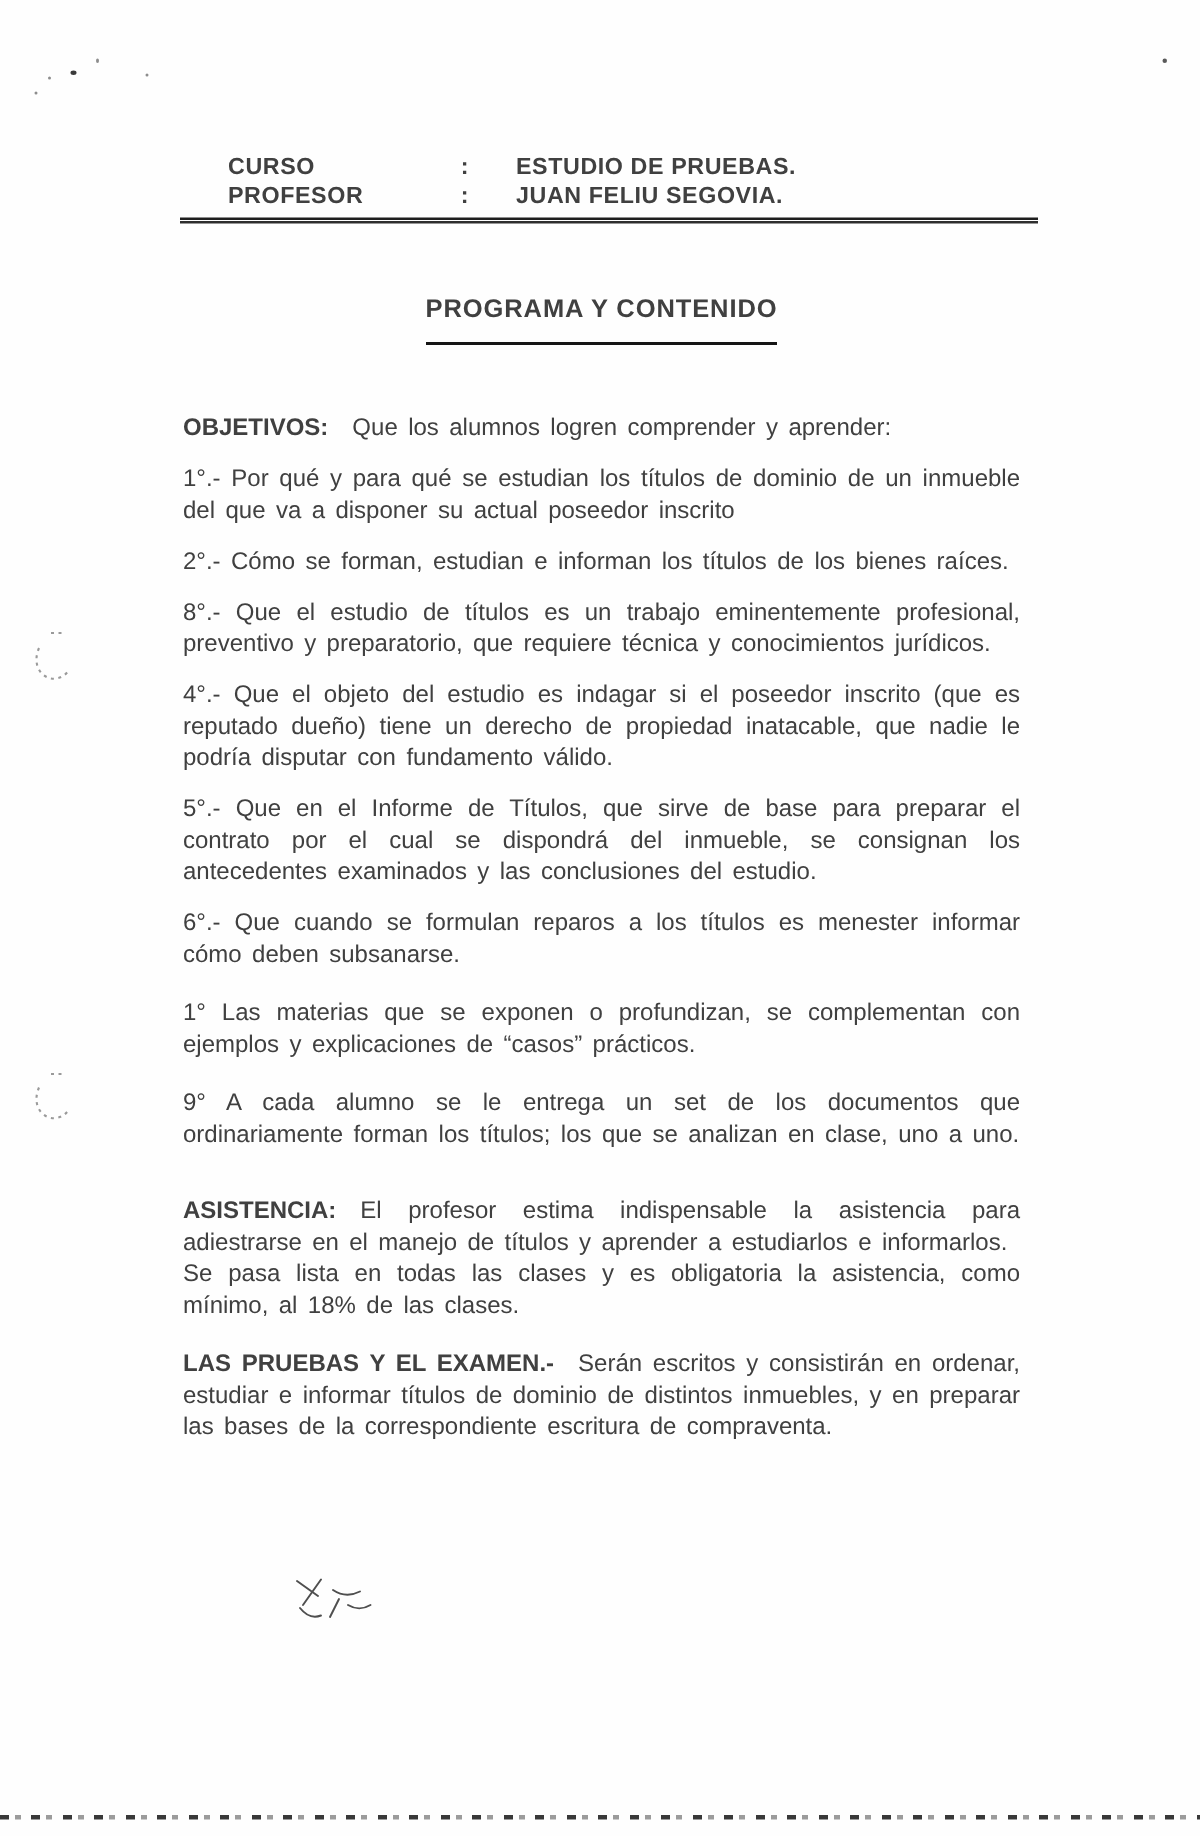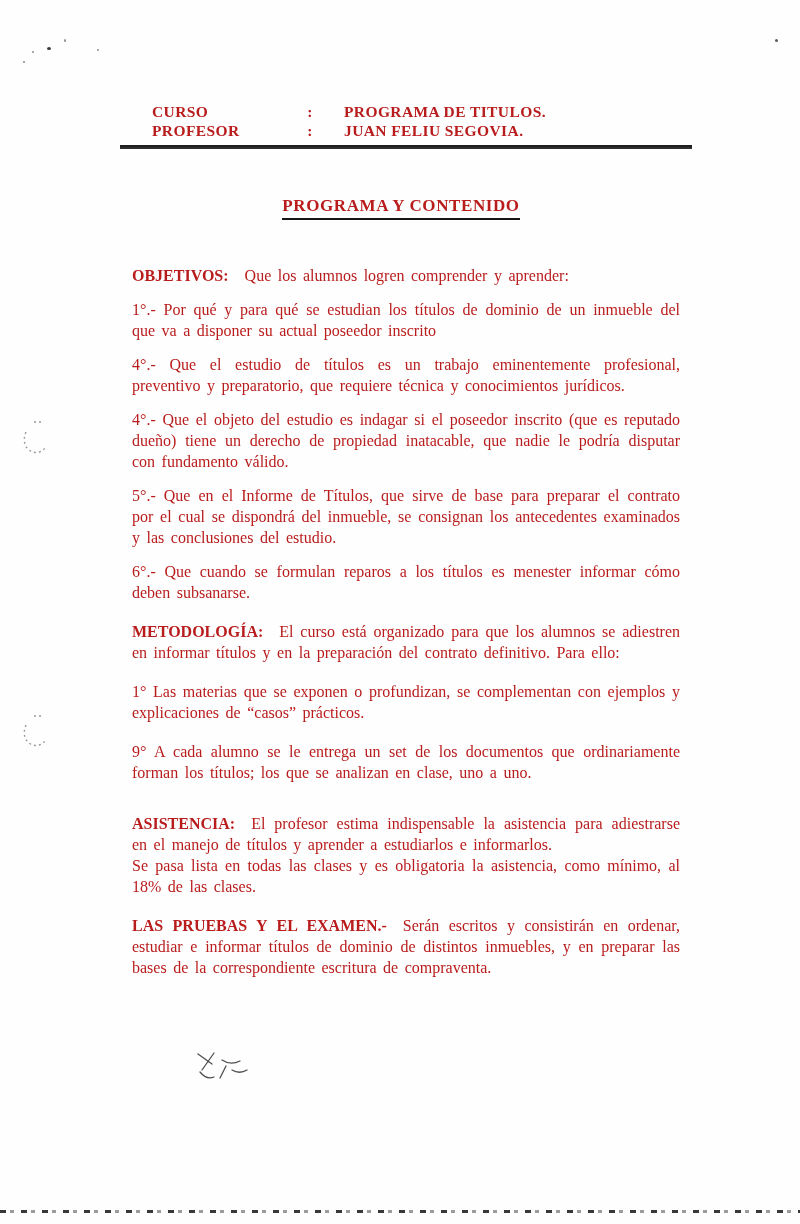--- a/index.html
+++ b/index.html
@@ -1,22 +1,22 @@
 <!DOCTYPE html>
 <html><head>
 <meta charset="utf-8">
 <style>
   html,body { margin:0; padding:0; }
   .page {
     position: relative;
     width: 800px;
     height: 1224px;
     background: #fefefe;
-    font-family: Liberation Serif, serif;
-    color: #b91c1c;
+    font-family: Liberation Sans, sans-serif;
+    color: #404040;
     overflow: hidden;
   }
   .content {
     position: absolute;
     left: 122px;
     top: 0;
     width: 558px;
   }
   
   .doc-header { padding-top: 102px; padding-left: 30px; }
@@ -32,25 +32,25 @@
     background: linear-gradient(#1e1e1e 0 1.6px, #ffffff 1.6px 2.2px, #2e2e2e 2.2px 4px);
   }
   
   .title-wrap { text-align: center; margin-top: 47px; }
   .page-title {
     display: inline-block;
     font-weight: bold;
     font-size: 17px;
     letter-spacing: .6px;
     border-bottom: 2.5px solid #151515;
-    padding-bottom: 2px;
+    padding-bottom: 12px;
   }
   
   .para {
-    margin: 13px 0 0 10px;
+    margin: 13px 0 0 0;
     font-size: 16px;
     line-height: 21px;
     text-align: justify;
     word-spacing: 2.5px;
   }
   .para.first-body { margin-top: 45px; }
   .para.big-gap    { margin-top: 30px; }
   .para.no-gap     { margin-top: 0; }
   .para.mid-gap    { margin-top: 18px; }
   .lead { font-weight: bold; }
@@ -92,48 +92,48 @@
   <svg class="mark" style="left:192px; top:1048px;" width="66" height="40" viewBox="0 0 66 40">
     <path d="M6 6 L20 16 M22 5 L10 22 M8 24 c4 5 9 7 14 5 M30 12 c6 4 12 4 18 1 M34 18 L28 30 M40 22 c5 3 10 3 15 0" fill="none" stroke="#4f4f4f" stroke-width="1.3" stroke-linecap="round"></path>
   </svg>
 
   <div class="content">
 
     <div class="doc-header">
       <div class="hrow">
         <span class="hlabel">CURSO</span>
         <span class="hsep">:</span>
-        <span class="hvalue">PROGRAMA DE TITULOS.</span>
+        <span class="hvalue">ESTUDIO DE PRUEBAS.</span>
       </div>
       <div class="hrow">
         <span class="hlabel">PROFESOR</span>
         <span class="hsep">:</span>
         <span class="hvalue">JUAN FELIU SEGOVIA.</span>
       </div>
     </div>
     <div class="header-rule"></div>
 
     <div class="title-wrap">
       <span class="page-title">PROGRAMA Y CONTENIDO</span>
     </div>
 
     <p class="para first-body"><span class="lead">OBJETIVOS:</span><span>Que los alumnos logren comprender y aprender:</span></p>
 
     <p class="para"><span class="lead"></span><span>1°.- Por qué y para qué se estudian los títulos de dominio de un inmueble del que va a disponer su actual poseedor inscrito</span></p>
 
+    <p class="para"><span class="lead"></span><span>2°.- Cómo se forman, estudian e informan los títulos de los bienes raíces.</span></p>
 
-    <p class="para"><span class="lead"></span><span>4°.- Que el estudio de títulos es un trabajo eminentemente profesional, preventivo y preparatorio, que requiere técnica y conocimientos jurídicos.</span></p>
+    <p class="para"><span class="lead"></span><span>8°.- Que el estudio de títulos es un trabajo eminentemente profesional, preventivo y preparatorio, que requiere técnica y conocimientos jurídicos.</span></p>
 
     <p class="para"><span class="lead"></span><span>4°.- Que el objeto del estudio es indagar si el poseedor inscrito (que es reputado dueño) tiene un derecho de propiedad inatacable, que nadie le podría disputar con fundamento válido.</span></p>
 
     <p class="para"><span class="lead"></span><span>5°.- Que en el Informe de Títulos, que sirve de base para preparar el contrato por el cual se dispondrá del inmueble, se consignan los antecedentes examinados y las conclusiones del estudio.</span></p>
 
     <p class="para"><span class="lead"></span><span>6°.- Que cuando se formulan reparos a los títulos es menester informar cómo deben subsanarse.</span></p>
 
-    <p class="para mid-gap"><span class="lead">METODOLOGÍA:</span><span>El curso está organizado para que los alumnos se adiestren en informar títulos y en la preparación del contrato definitivo. Para ello:</span></p>
 
     <p class="para mid-gap"><span class="lead"></span><span>1° Las materias que se exponen o profundizan, se complementan con ejemplos y explicaciones de “casos” prácticos.</span></p>
 
     <p class="para mid-gap"><span class="lead"></span><span>9° A cada alumno se le entrega un set de los documentos que ordinariamente forman los títulos; los que se analizan en clase, uno a uno.</span></p>
 
 
     <p class="para big-gap"><span class="lead">ASISTENCIA:</span><span>El profesor estima indispensable la asistencia para adiestrarse en el manejo de títulos y aprender a estudiarlos e informarlos.</span></p>
 
     <p class="para no-gap"><span class="lead"></span><span>Se pasa lista en todas las clases y es obligatoria la asistencia, como mínimo, al 18% de las clases.</span></p>
 

